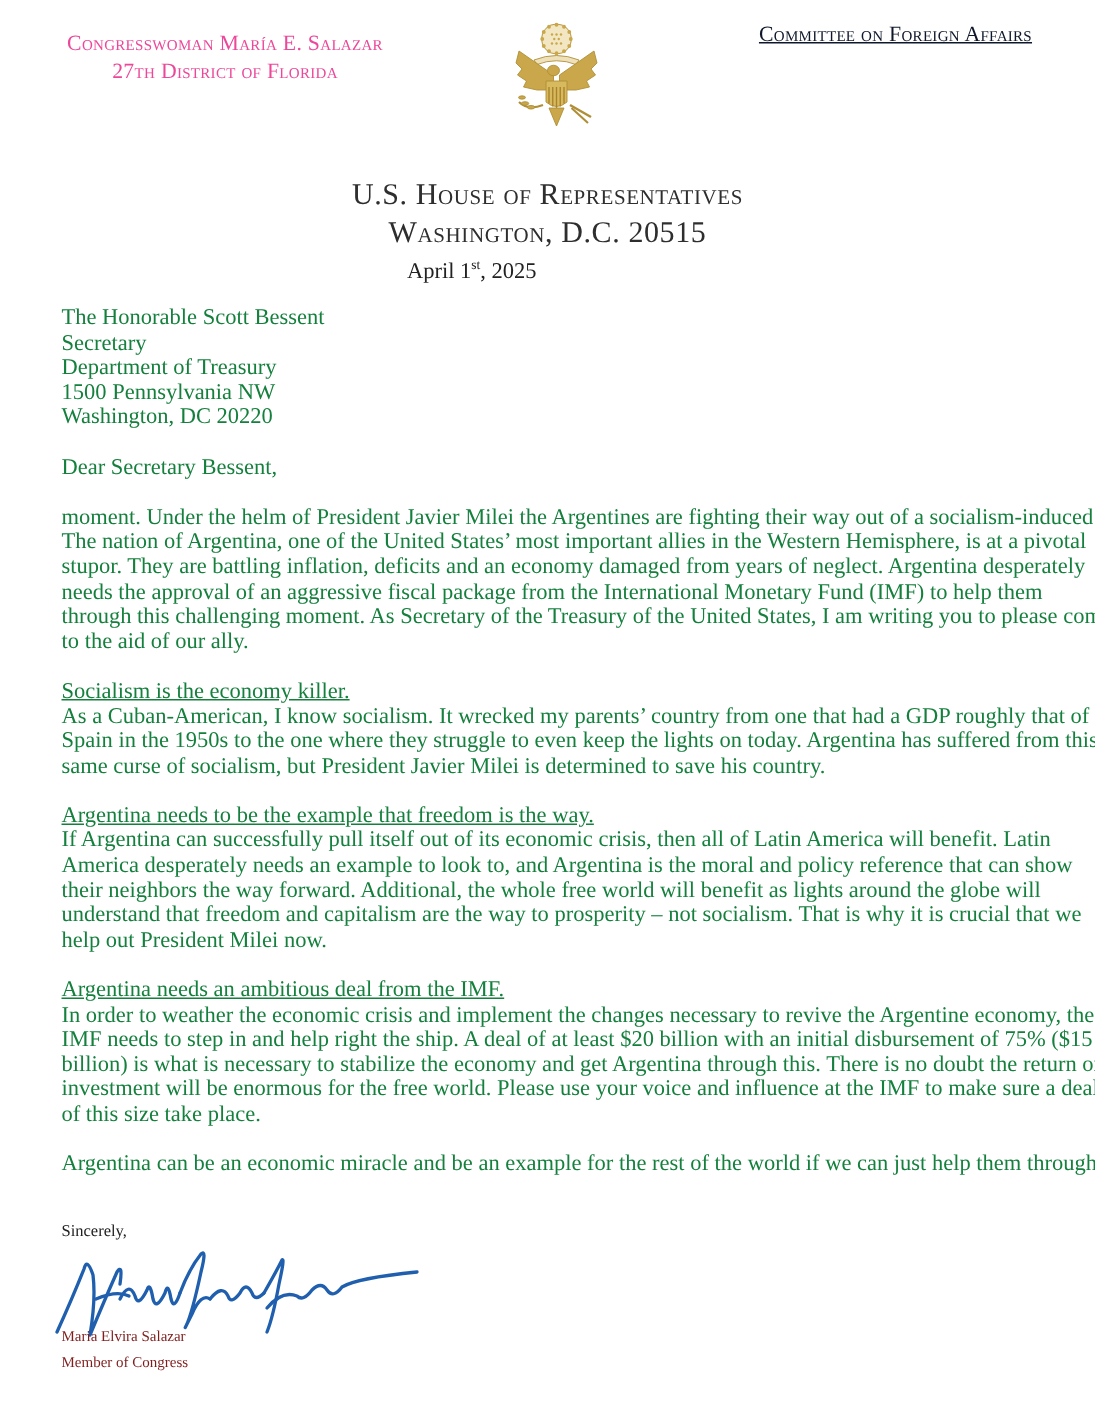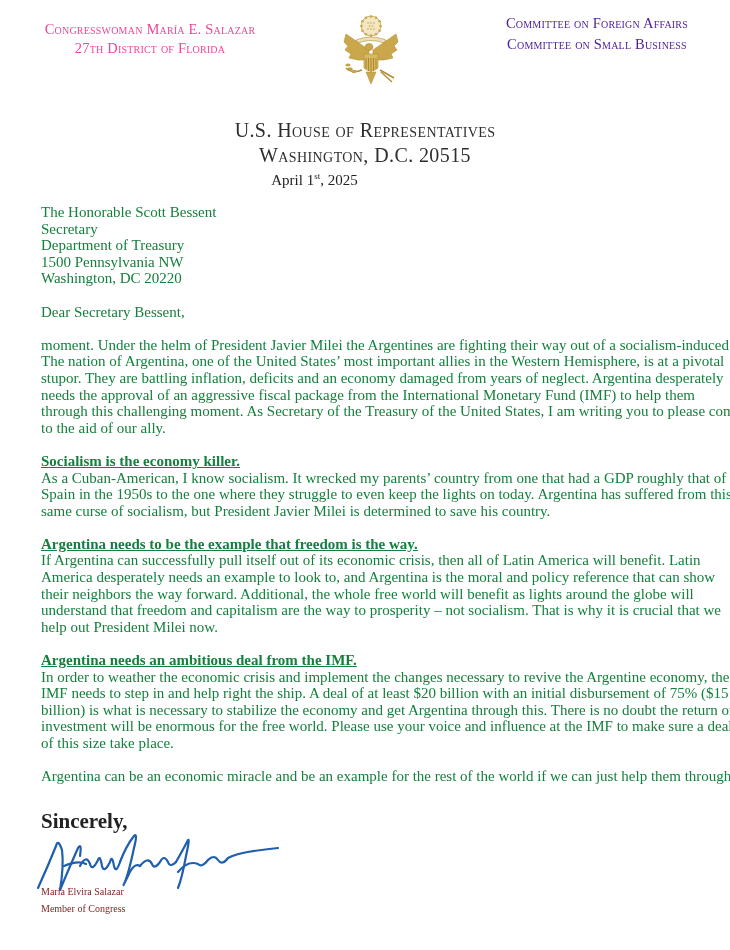--- a/index.html
+++ b/index.html
@@ -4,34 +4,34 @@
   <style>
     html, body { margin: 0; padding: 0; background: #ffffff; }
     body { width: 730px; height: 950px; position: relative; overflow: hidden; color: #1f1f1f; }
     .serif { font-family: "Liberation Serif", "DejaVu Serif", serif; }
     .letterhead-left {
       position: absolute; left: 30px; top: 20px; width: 240px;
       text-align: center; font-variant: small-caps; font-size: 14.5px; line-height: 19px; color: #ec4899; letter-spacing: 0.2px;
     }
     .letterhead-right {
       position: absolute; right: 18px; top: 13px; width: 230px;
-      text-align: center; font-variant: small-caps; font-size: 14.5px; line-height: 21px; color: #4c1d95; letter-spacing: 0.2px;
+      text-align: center; font-variant: small-caps; font-size: 14.5px; line-height: 21px; color: #0f172a; letter-spacing: 0.2px; text-decoration: underline;
     }
     .seal { position: absolute; left: 336px; top: 12px; width: 70px; height: 76px; }
     .house {
       position: absolute; left: 0; width: 730px; top: 97px; text-align: center;
       font-variant: small-caps; font-size: 20px; line-height: 25px; color: #2e2e2e; letter-spacing: 0.4px; margin-top: 21px;
     }
     .date { position: absolute; left: 0; width: 629px; top: 171px; text-align: center; font-size: 15px; color: #222; }
     .date sup { font-size: 9px; }
     .body { position: absolute; left: 41px; top: 204px; width: 680px; font-size: 15px; line-height: 16.6px; color: #15803d; }
     .line { white-space: nowrap; }
     .gap { height: 16.6px; }
-    .heading { font-weight: bold; text-decoration: underline; white-space: nowrap; }
-    .sig-block { position: absolute; left: 41px; top: 813px; font-size: 21px; line-height: 16.6px; color: #222; font-weight: bold; }
+    .heading { font-weight: normal; text-decoration: underline; white-space: nowrap; }
+    .sig-block { position: absolute; left: 41px; top: 813px; font-size: 11px; line-height: 16.6px; color: #222; }
     .signature { position: absolute; left: 28px; top: 826px; width: 260px; height: 82px; }
     .signer { position: absolute; left: 41px; top: 884px; font-size: 10px; line-height: 16.6px; color: #7f1d1d; }
   </style>
 </head>
 <body class="serif">
 
 <div class="letterhead-left">
   <div>Congresswoman María E. Salazar</div>
   <div>27th District of Florida</div>
 </div>
@@ -86,21 +86,20 @@
 
     <path d="M44 58 L58 66" fill="none" stroke-width="1.6"></path>
     <path d="M45 60 L56 70" fill="none" stroke-width="1.4"></path>
 
     <path d="M30 60 L35 72 L40 60 Z"></path>
   </g>
 </svg>
 
 <div class="letterhead-right">
   <div>Committee on Foreign Affairs</div>
-  <div>Committee on Small Business</div>
 </div>
 
 <div class="house">
   <div>U.S. House of Representatives</div>
   <div>Washington, D.C. 20515</div>
 </div>
 
 <div class="date"><span>April 1</span><sup>st</sup><span>, 2025</span></div>
 
 <div class="body">

